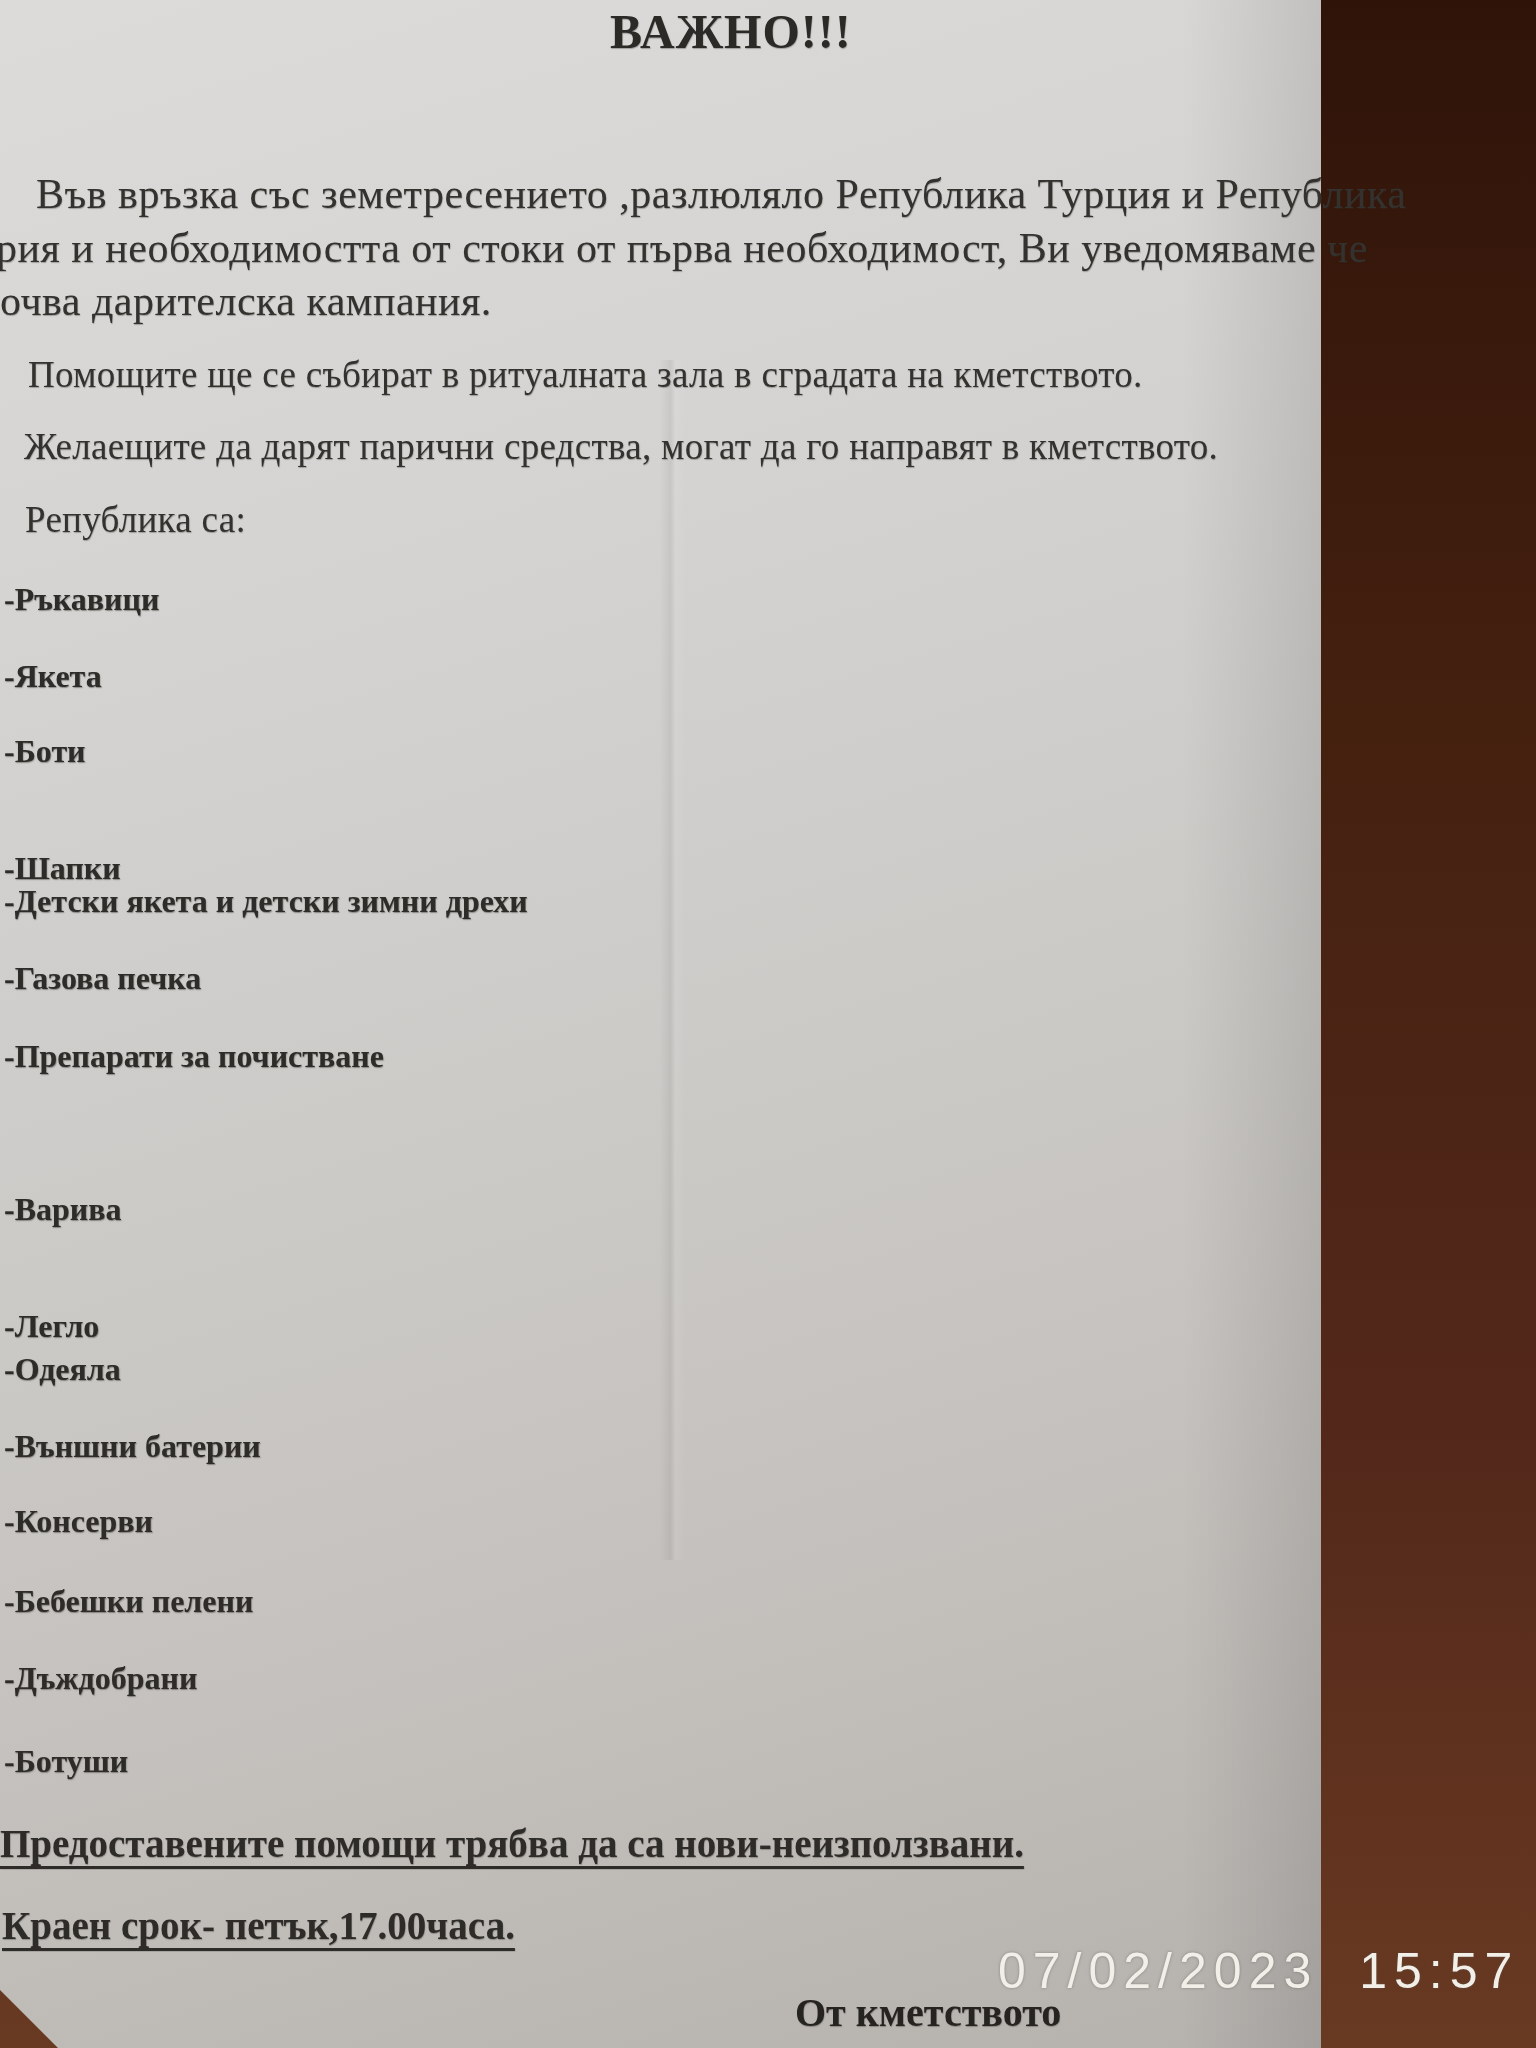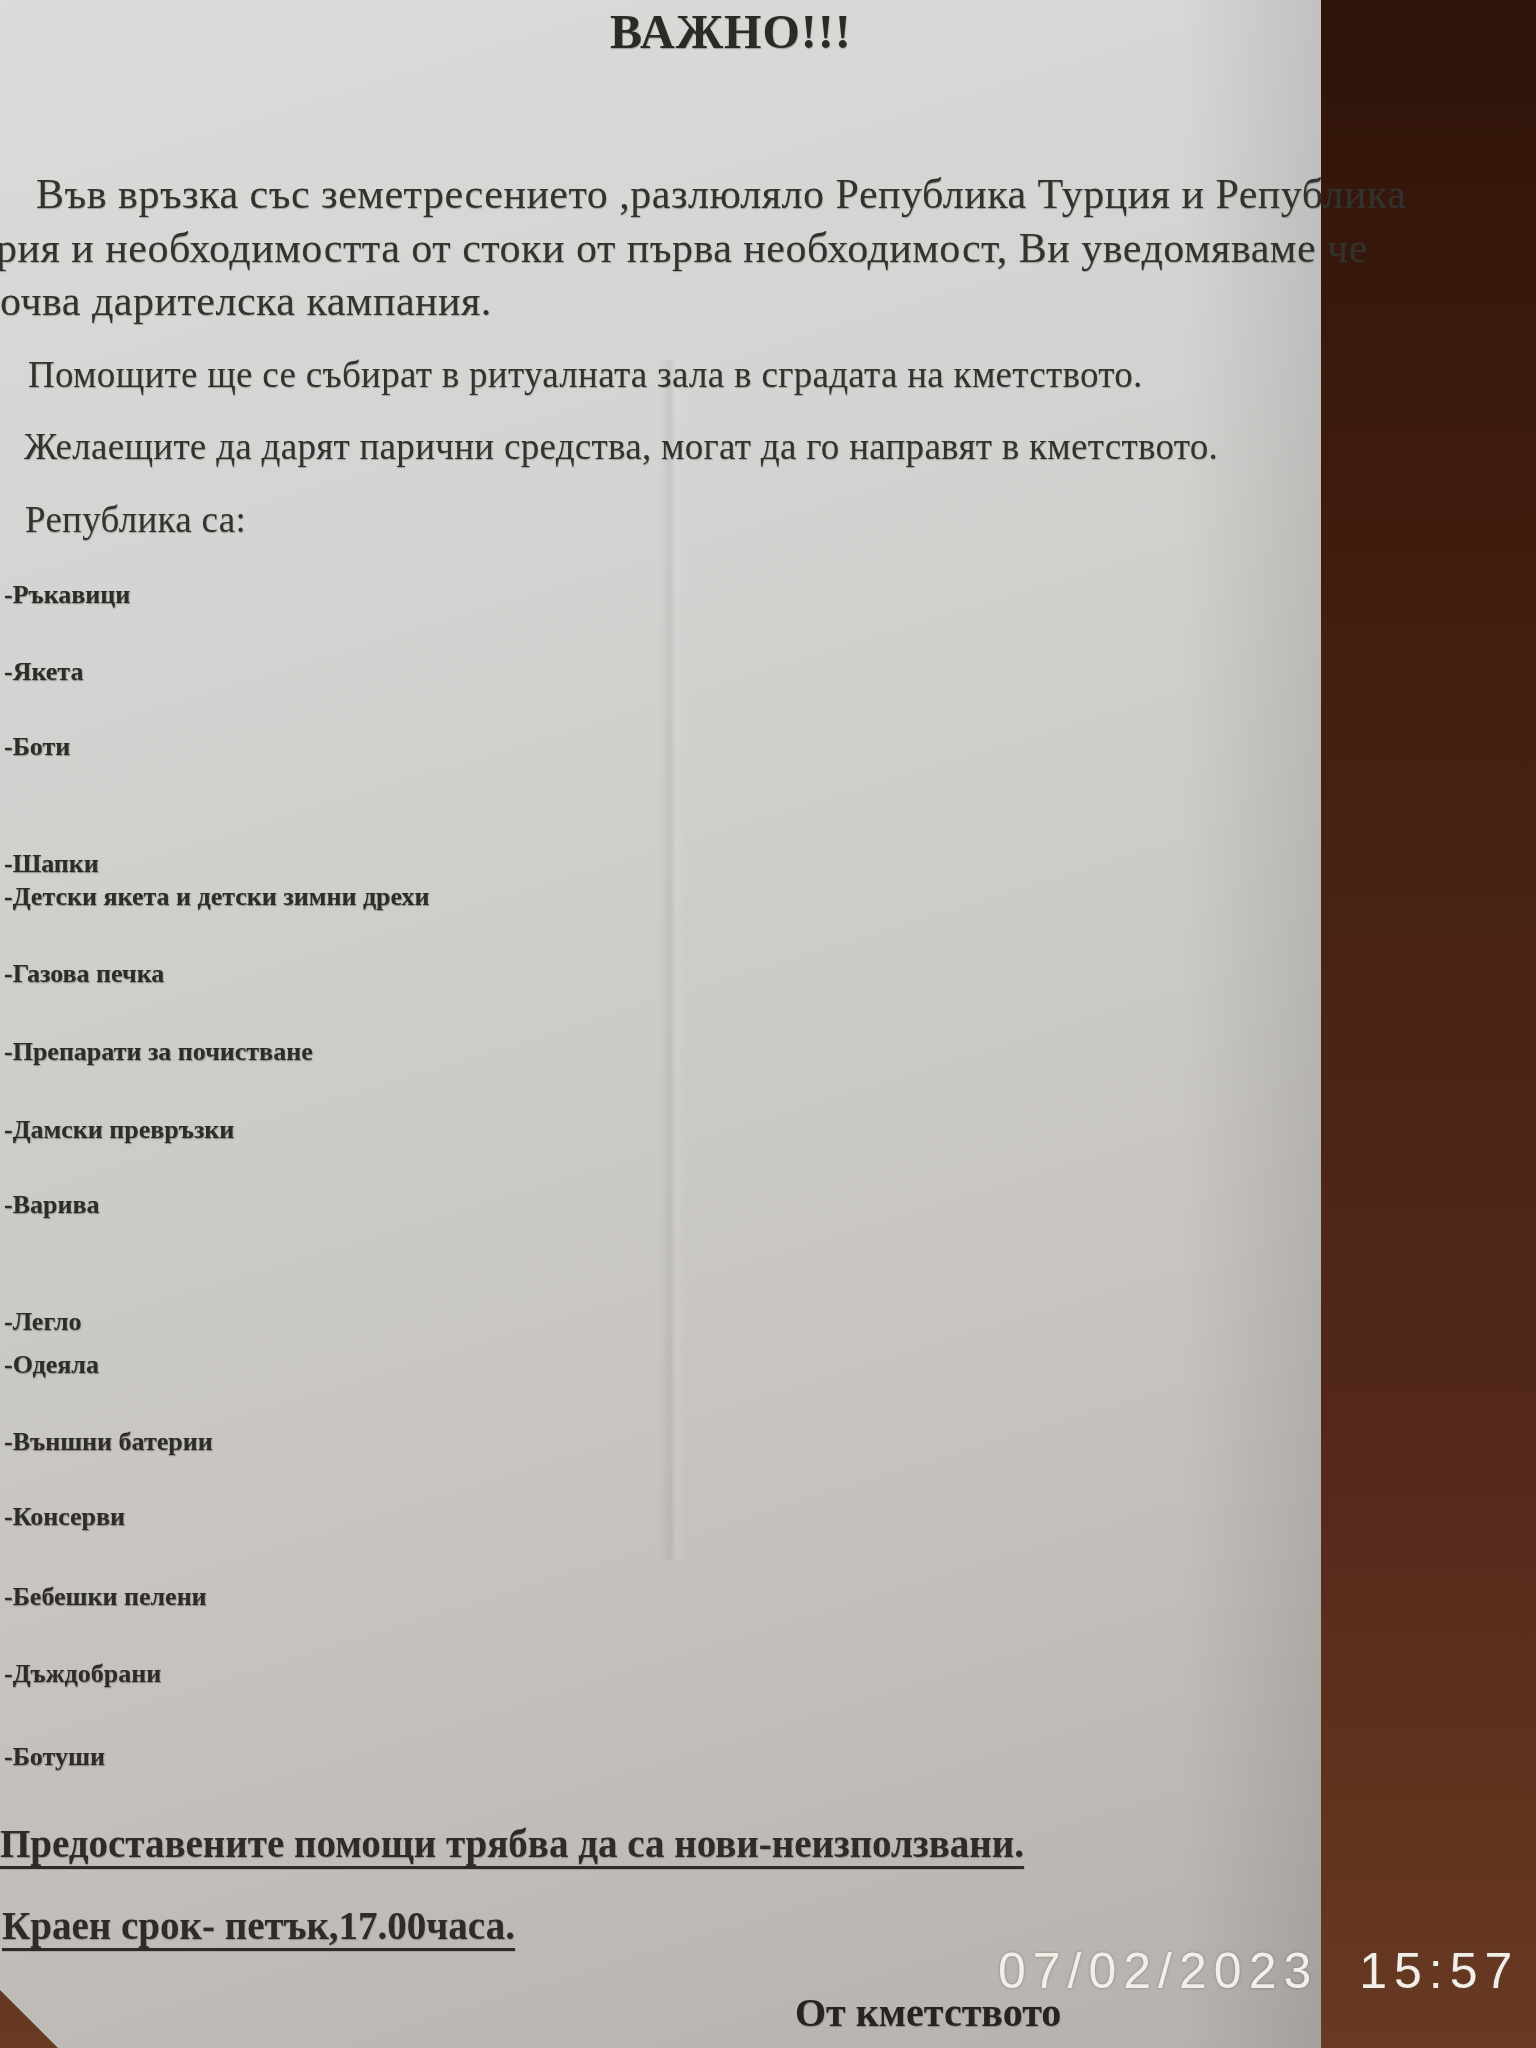--- a/index.html
+++ b/index.html
@@ -44,21 +44,21 @@
   }
   .title {
     font-size: 48px;
     font-weight: bold;
     letter-spacing: 1px;
     color: #2c2a27;
   }
   .para { font-size: 42px; letter-spacing: 0.5px; }
   .para2 { font-size: 37px; letter-spacing: 0.3px; }
   .item {
-    font-size: 26px;
+    font-size: 32px;
     font-weight: bold;
     color: #2e2c29;
     text-shadow: 0.6px 0.6px 1.2px rgba(45,43,40,0.45);
   }
   .underlined {
     font-size: 39px;
     font-weight: bold;
     color: #2e2c29;
     text-decoration: underline;
     text-decoration-thickness: 3px;
@@ -102,21 +102,20 @@
 
     <div class="txt para2" style="left:25px; top:497px;">Република са:</div>
 
     <div class="txt item" style="left:4px; top:579px;">-Ръкавици</div>
     <div class="txt item" style="left:4px; top:656px;">-Якета</div>
     <div class="txt item" style="left:4px; top:731px;">-Боти</div>
     <div class="txt item" style="left:4px; top:806px;margin-top:42px;">-Шапки</div>
     <div class="txt item" style="left:4px; top:881px;">-Детски якета и детски зимни дрехи</div>
     <div class="txt item" style="left:4px; top:958px;">-Газова печка</div>
     <div class="txt item" style="left:4px; top:1036px;">-Препарати за почистване</div>
-    <div class="txt item" style="left:4px; top:1114px;">-Дамски превръзки</div>
     <div class="txt item" style="left:4px; top:1189px;">-Варива</div>
     <div class="txt item" style="left:4px; top:1274px;margin-top:32px;">-Легло</div>
     <div class="txt item" style="left:4px; top:1349px;">-Одеяла</div>
     <div class="txt item" style="left:4px; top:1426px;">-Външни батерии</div>
     <div class="txt item" style="left:4px; top:1501px;">-Консерви</div>
     <div class="txt item" style="left:4px; top:1581px;">-Бебешки пелени</div>
     <div class="txt item" style="left:4px; top:1658px;">-Дъждобрани</div>
     <div class="txt item" style="left:4px; top:1741px;">-Ботуши</div>
 
     <div class="txt underlined" style="left:0px; top:1820px;">Предоставените помощи трябва да са нови-неизползвани.</div>

